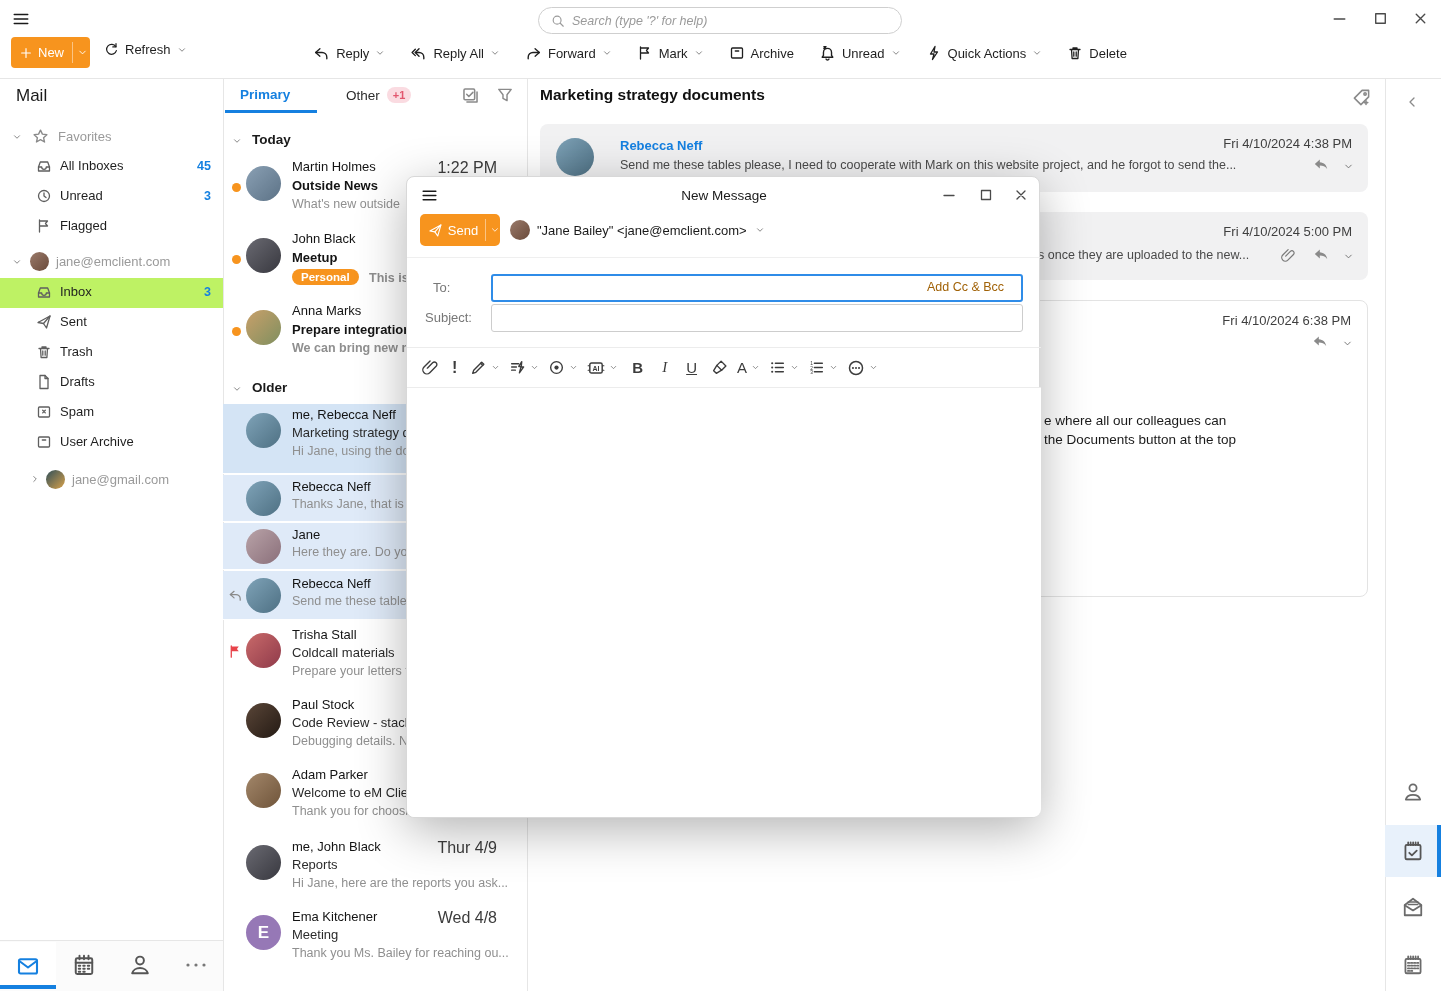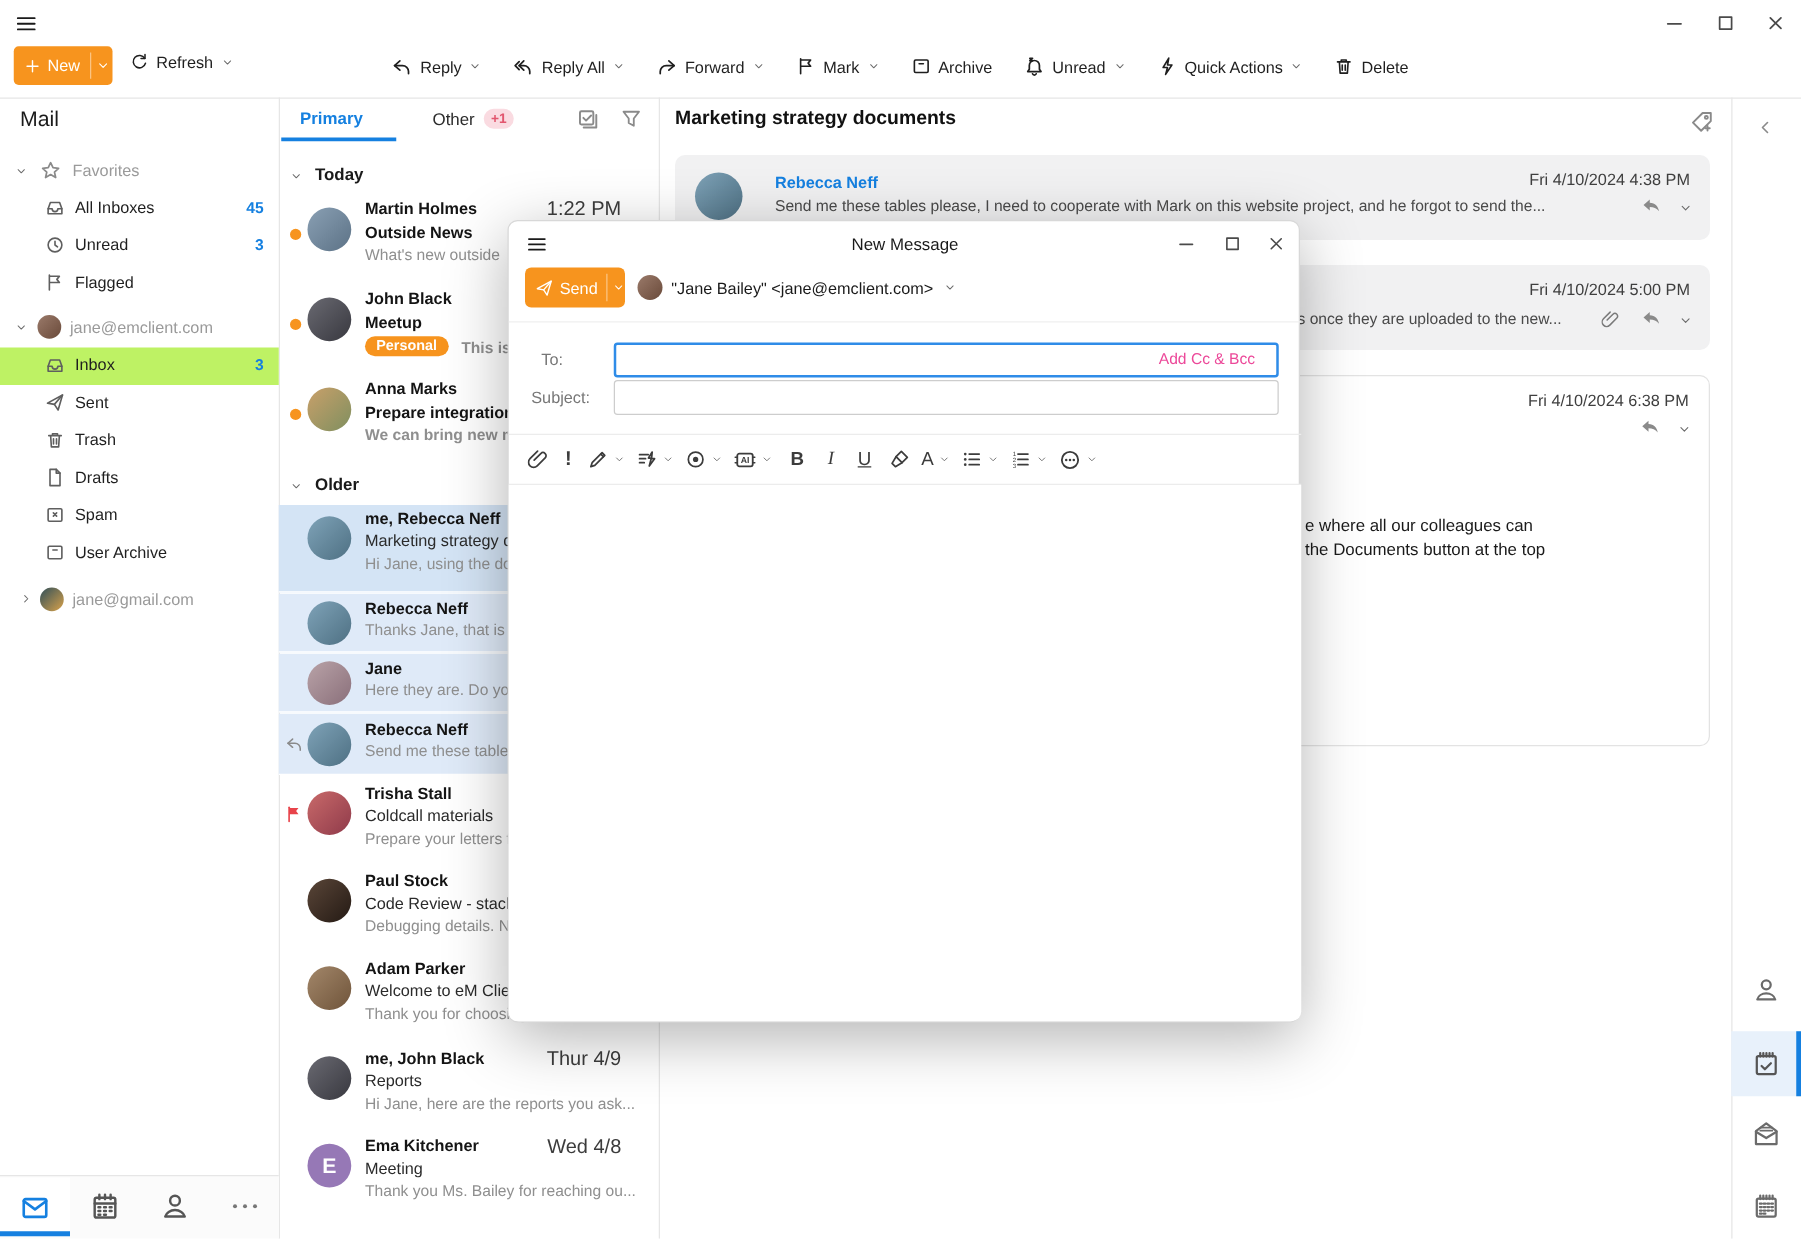--- a/index.html
+++ b/index.html
@@ -19,21 +19,21 @@
 .av.jn{background:linear-gradient(135deg,#b9a3a8,#8a6f7a)}
 .av.ts{background:linear-gradient(135deg,#c96a6a,#8f3a4a)}
 .av.ps{background:linear-gradient(135deg,#5a4638,#241a14)}
 .av.ap{background:linear-gradient(135deg,#a3876a,#6f543a)}
 .av.em{background:#9678B6;color:#fff;display:flex;align-items:center;justify-content:center;font-weight:700}
 .av.j1{background:linear-gradient(135deg,#9a7a6a,#6a4a3a)}
 .av.gm{background:linear-gradient(135deg,#2f4f5a,#d9a24a)}
 .row{position:absolute;left:223px;width:304px;cursor:pointer}
 .row.sel{background:#dfeaf8;border-bottom:1px solid #fff}
 .row.sel1{background:#d4e4f5;border-bottom:1px solid #fff}
-.nm{position:absolute;left:69px;font-weight:700;font-size:13px;color:#141414;white-space:nowrap}
+.nm{position:absolute;left:69px;font-weight:400;font-size:13px;color:#141414;white-space:nowrap}
 .sj{position:absolute;left:69px;font-size:13px;color:#2b2b2b;white-space:nowrap;overflow:hidden;max-width:170px}
 .sj.unread{font-weight:700;color:#141414}
 .sn{position:absolute;left:69px;font-size:12.5px;color:#8f8f8f;white-space:nowrap;overflow:hidden;max-width:225px}
 .tm{position:absolute;right:30px;top:3px;font-size:16px;color:#3c3c3c;white-space:nowrap}
 .dot{position:absolute;left:9px;width:9px;height:9px;border-radius:50%;background:#F7941E}
 .ghead{position:absolute;left:223px;width:304px;font-weight:700;font-size:13.5px;color:#1a1a1a}
 .cnt{position:absolute;right:12px;font-weight:700;font-size:12.5px;color:#1580E0}
 .sbrow{position:absolute;left:0;width:223px;height:30px;cursor:pointer}
 .sblabel{position:absolute;left:60px;top:6px;font-size:13px;color:#1f1f1f;white-space:nowrap}
 .sbicon{position:absolute;left:36px;top:6px;color:#5f5f5f}
@@ -51,20 +51,27 @@
 </head>
 <body>
 
 <div id="app">
 
   <div class="abs" style="left:12px;top:10px;color:#1a1a1a;cursor:pointer">
     <svg class="ic" width="18" height="18" viewBox="0 0 16 16">
         <path d="M2 4h12M2 8h12M2 12h12"></path>
       </svg>
   </div>
+  <div class="abs" style="left:538px;top:7px;width:364px;height:27px;border:1px solid #cfcfcf;border-radius:14px;display:flex;align-items:center;padding:0 12px;gap:7px;color:#9a9a9a">
+    <svg class="ic" width="14" height="14" viewBox="0 0 16 16">
+        <circle cx="7" cy="7" r="4.5"></circle>
+        <path d="M10.6 10.6L14 14"></path>
+      </svg>
+    <span style="font-style:italic;font-size:12.5px">Search (type '?' for help)</span>
+  </div>
   <div class="abs" style="left:1331px;top:10px;color:#4a4a4a;cursor:pointer">
     <svg class="ic" width="17" height="17" viewBox="0 0 16 16">
         <path d="M3 8.5h10"></path>
       </svg>
   </div>
   <div class="abs" style="left:1372px;top:10px;color:#4a4a4a;cursor:pointer">
     <svg class="ic" width="17" height="17" viewBox="0 0 16 16">
         <rect x="3.5" y="3.5" width="9" height="9"></rect>
       </svg>
   </div>
@@ -249,21 +256,21 @@
       </svg>
     <span class="sblabel">Spam</span>
   </div>
   <div class="sbrow" style="top:428px">
     <svg class="ic sbicon" width="16" height="16" viewBox="0 0 16 16">
         <rect x="2.5" y="3" width="11" height="10" rx="1"></rect>
         <path d="M6.3 6h3.4"></path>
       </svg>
     <span class="sblabel">User Archive</span>
   </div>
-  <div class="abs" style="left:2px;top:466px;width:181px;height:28px;cursor:pointer">
+  <div class="abs" style="left:16px;top:466px;width:181px;height:28px;cursor:pointer">
     <svg class="ic chev abs" style="left:14px;top:8px" width="10" height="10" viewBox="0 0 16 16">
         <path d="M6 4l4 4-4 4"></path>
       </svg>
     <span class="av gm" style="left:30px;top:4px;width:19px;height:19px"></span>
     <span class="acct" style="left:56px;top:6px;position:absolute">jane@gmail.com</span>
   </div>
 
   <div class="abs" style="left:0;top:940px;width:223px;height:51px;background:#fbfbfb;border-top:1px solid #e6e6e6">
     <div class="abs" style="left:0;top:1px;width:56px;height:46px;background:#fff">
       <svg class="ic abs" style="left:16px;top:12px;color:#1580E0;stroke-width:1.4" width="24" height="24" viewBox="0 0 16 16">
@@ -534,21 +541,21 @@
     <div class="abs" style="left:130px;top:40px;display:flex;align-items:center;gap:8px;height:26px;cursor:pointer">
       <span style="font-size:13px;color:#1a1a1a">"Jane Bailey" &lt;jane@emclient.com&gt;</span>
       <svg class="ic chev" width="10" height="10" viewBox="0 0 16 16">
           <path d="M4 6l4 4 4-4"></path>
         </svg>
     </div>
     <div class="hline" style="left:0;top:80px;width:634px;background:#efefef"></div>
 
     <span class="abs" style="left:26px;top:103px;font-size:13px;color:#777">To:</span>
     <input class="fld" style="left: 84px; top: 97px; width: 532px; border: 2px solid rgb(47, 140, 232);" value="">
-    <span class="abs" style="left:520px;top:103px;font-size:12.5px;color:#ec4899;cursor:pointer">Add Cc &amp; Bcc</span>
+    <span class="abs" style="left:520px;top:103px;font-size:12.5px;color:#a16207;cursor:pointer">Add Cc &amp; Bcc</span>
     <span class="abs" style="left:18px;top:133px;font-size:13px;color:#777">Subject:</span>
     <input class="fld" style="left: 84px; top: 127px; width: 532px; border: 1px solid rgb(205, 205, 205);" value="">
 
     <div class="abs" style="left:0;top:170px;width:634px;height:41px;border-top:1px solid #ececec;border-bottom:1px solid #ececec;display:flex;align-items:center;padding-left:12px;gap:3px">
       <div class="fmt">
           <svg class="ic" width="17" height="17" viewBox="0 0 16 16">
             <path d="M5 8.6l5-5a2.3 2.3 0 0 1 3.3 3.3l-6 6a3.8 3.8 0 0 1-5.4-5.4L7.6 1.8"></path>
           </svg>
         </div>
       <div class="fmt" style="font-weight:800;font-size:16px;padding:3px 7px">!</div>

